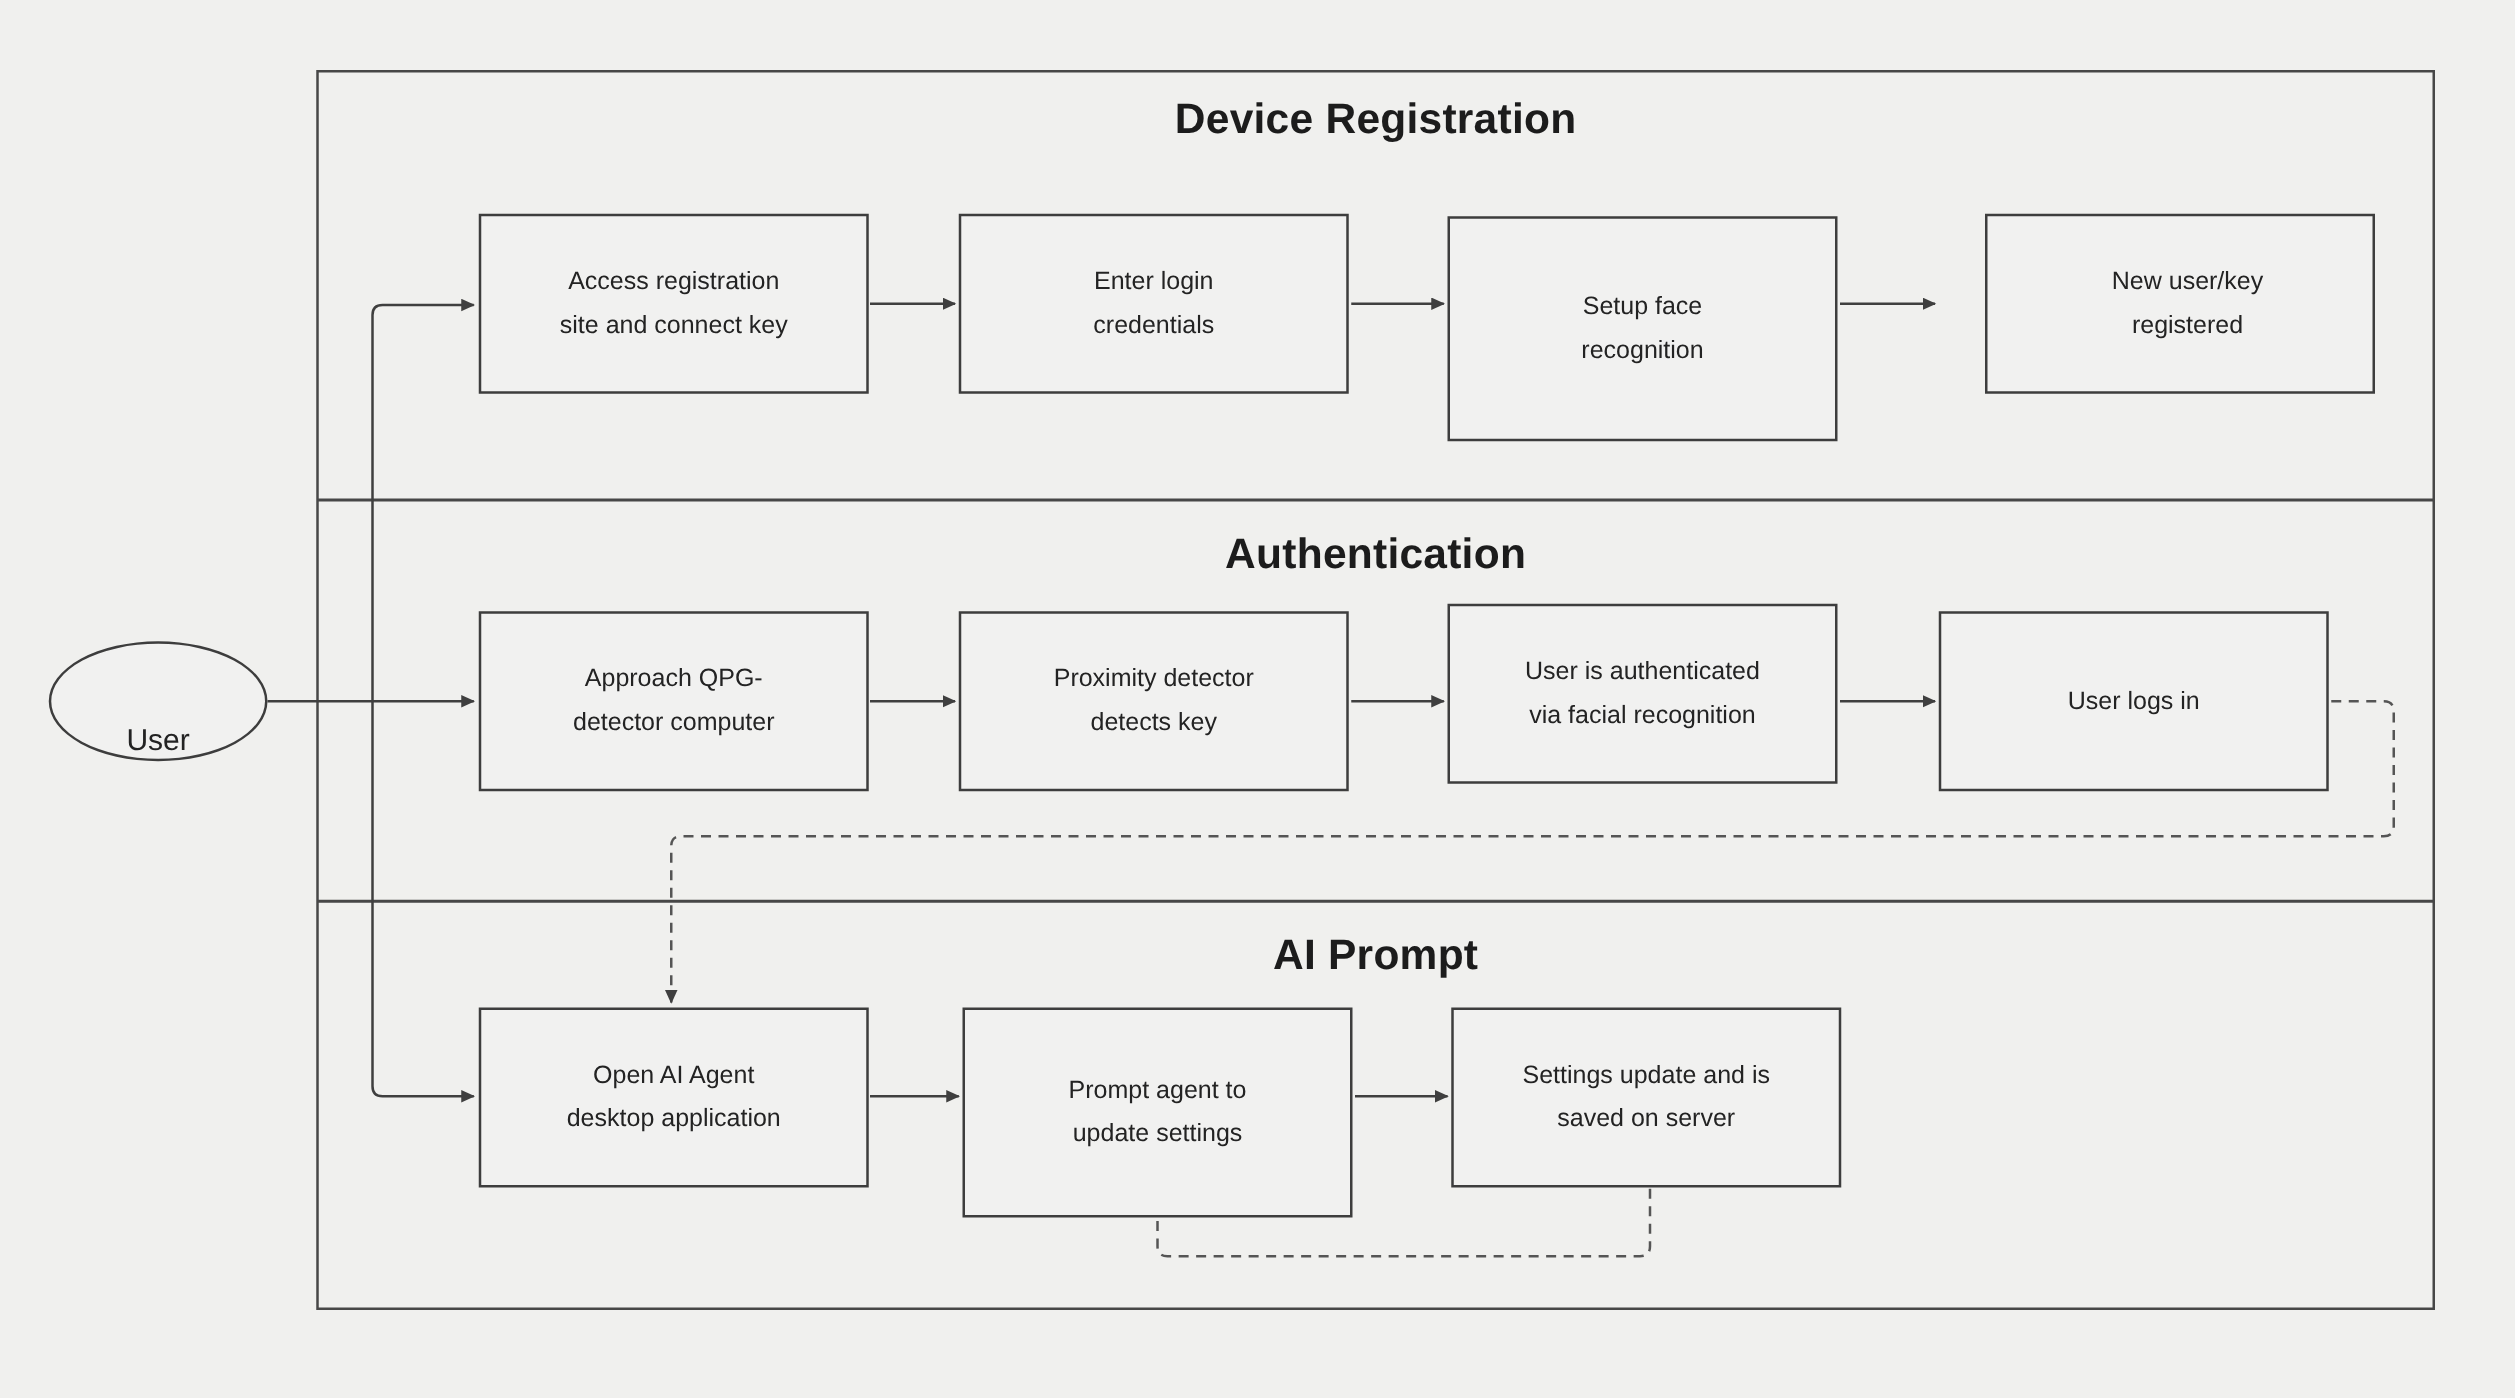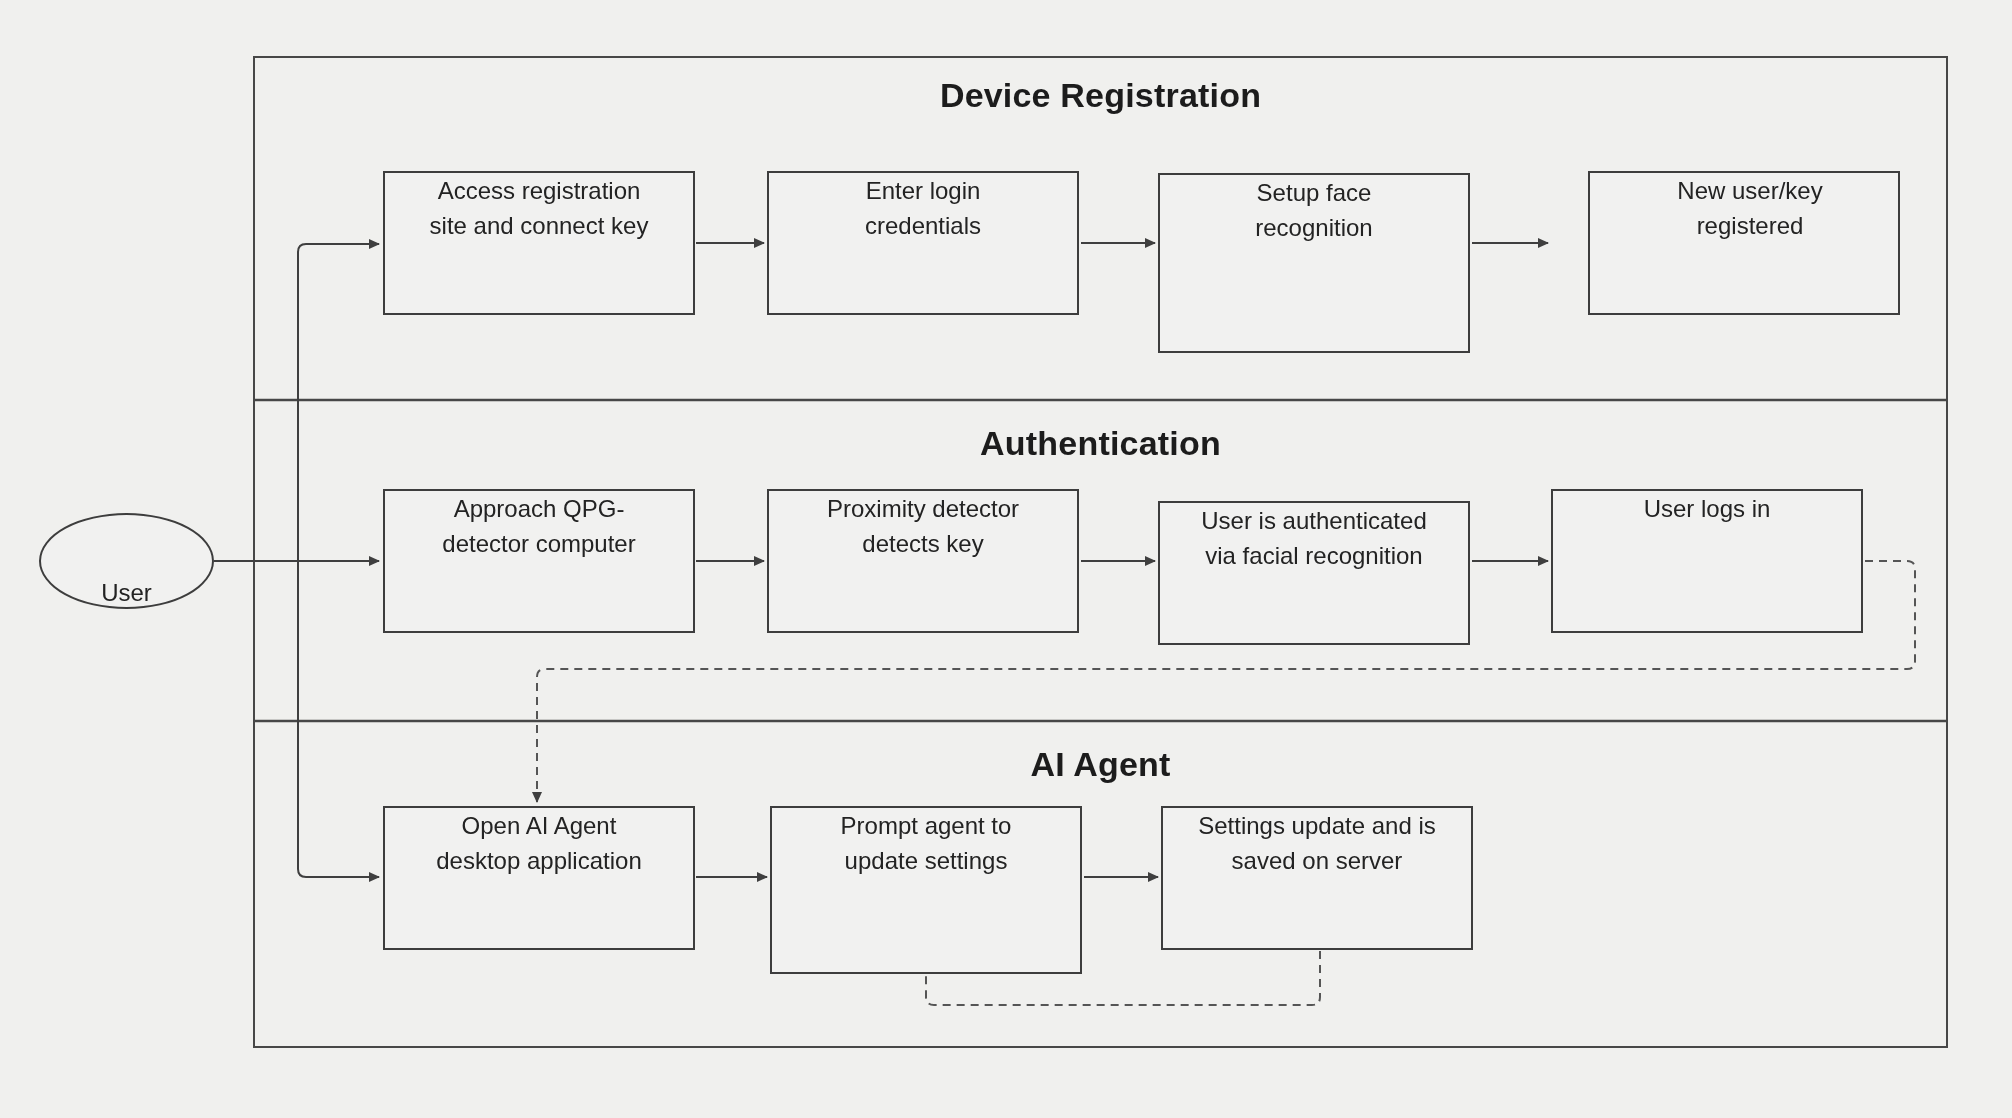--- a/index.html
+++ b/index.html
@@ -42,27 +42,27 @@
     text-align:center;
     font-size:34px;
     font-weight:bold;
     color:var(--title);
     letter-spacing:0.2px;
   }
   .node{
     position:absolute;
     box-sizing:border-box;
     display:flex;
-    align-items:flex-start;
+    align-items:center;
     justify-content:center;
     text-align:center;
     background:var(--node-fill);
     border:2px solid var(--border);
     color:var(--text);
-    font-size:24px;
+    font-size:20px;
     line-height:35px;
   }
   .node span{white-space:pre-line;}
   .actor{
     position:absolute;
     box-sizing:border-box;
     left:39px;top:513px;
     width:175px;height:96px;
     border:2px solid var(--border);
     border-radius:50%;
@@ -72,21 +72,21 @@
     font-size:24px;
   }
   
   .n-reg1{left:383px;top:171px;width:312px;height:144px;}
   .n-reg2{left:767px;top:171px;width:312px;height:144px;}
   .n-reg3{left:1158px;top:173px;width:312px;height:180px;}
   .n-reg4{left:1588px;top:171px;width:312px;height:144px;padding-left:12px;}
   
   .n-auth1{left:383px;top:489px;width:312px;height:144px;}
   .n-auth2{left:767px;top:489px;width:312px;height:144px;}
-  .n-auth3{left:1158px;top:501px;width:312px;height:144px;}
+  .n-auth3{left:1158px;top:483px;width:312px;height:144px;}
   .n-auth4{left:1551px;top:489px;width:312px;height:144px;}
   
   .n-ai1{left:383px;top:806px;width:312px;height:144px;}
   .n-ai2{left:770px;top:806px;width:312px;height:168px;}
   .n-ai3{left:1161px;top:806px;width:312px;height:144px;}
   .t-lane1{top:76px;}
   .t-lane2{top:424px;}
   .t-lane3{top:745px;}
 </style>
 </head>
@@ -120,21 +120,21 @@
     <path class="edge" d="M696,877 H767" marker-end="url(#arrow)"></path>
     <path class="edge" d="M1084,877 H1158" marker-end="url(#arrow)"></path>
 
     <path class="edge dashed" d="M1865,561 H1907 Q1915,561 1915,569 V661 Q1915,669 1907,669 H545 Q537,669 537,677 V802" marker-end="url(#arrow)"></path>
 
     <path class="edge dashed" d="M1320,951 V997 Q1320,1005 1312,1005 H934 Q926,1005 926,997 V954" marker-end="url(#arrow)"></path>
   </svg>
 
   <div class="lane-title t-lane1">Device Registration</div>
   <div class="lane-title t-lane2">Authentication</div>
-  <div class="lane-title t-lane3">AI Agent</div>
+  <div class="lane-title t-lane3">AI Prompt</div>
 
   <div class="actor">
     <span>User</span>
   </div>
 
   <div class="node n-reg1">
     <span>Access registration
 site and connect key</span>
   </div>
   <div class="node n-reg2">

